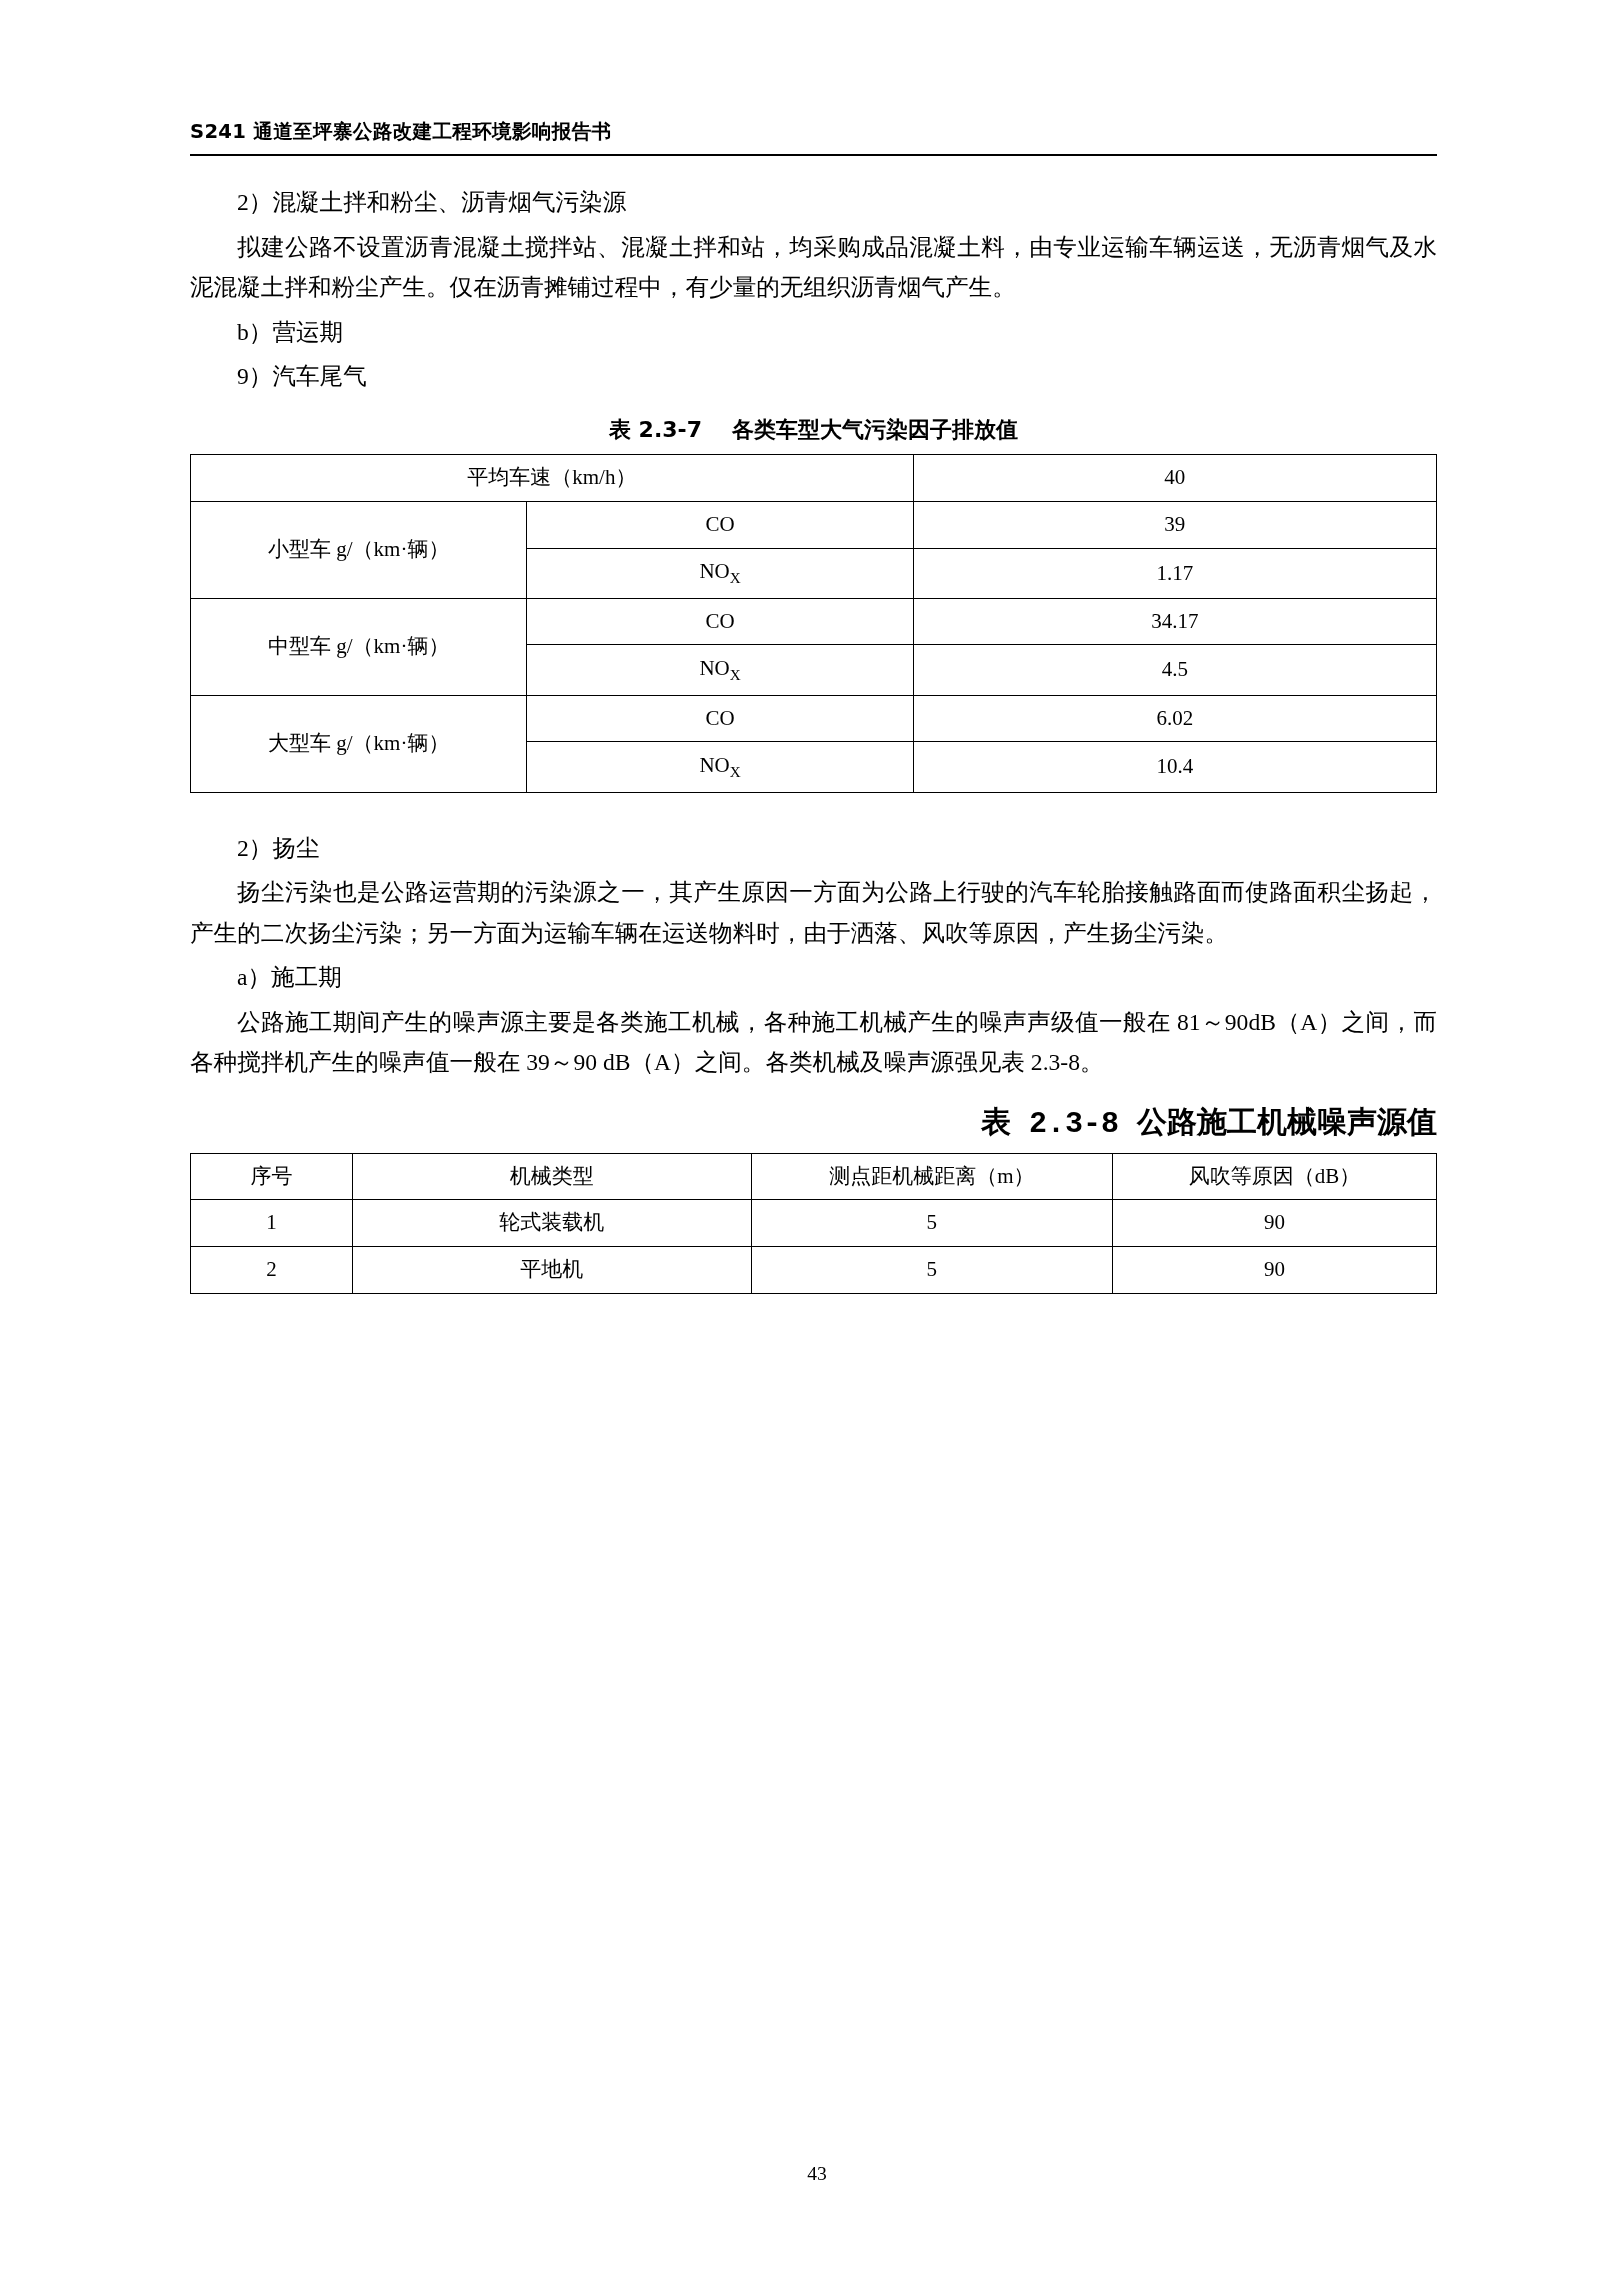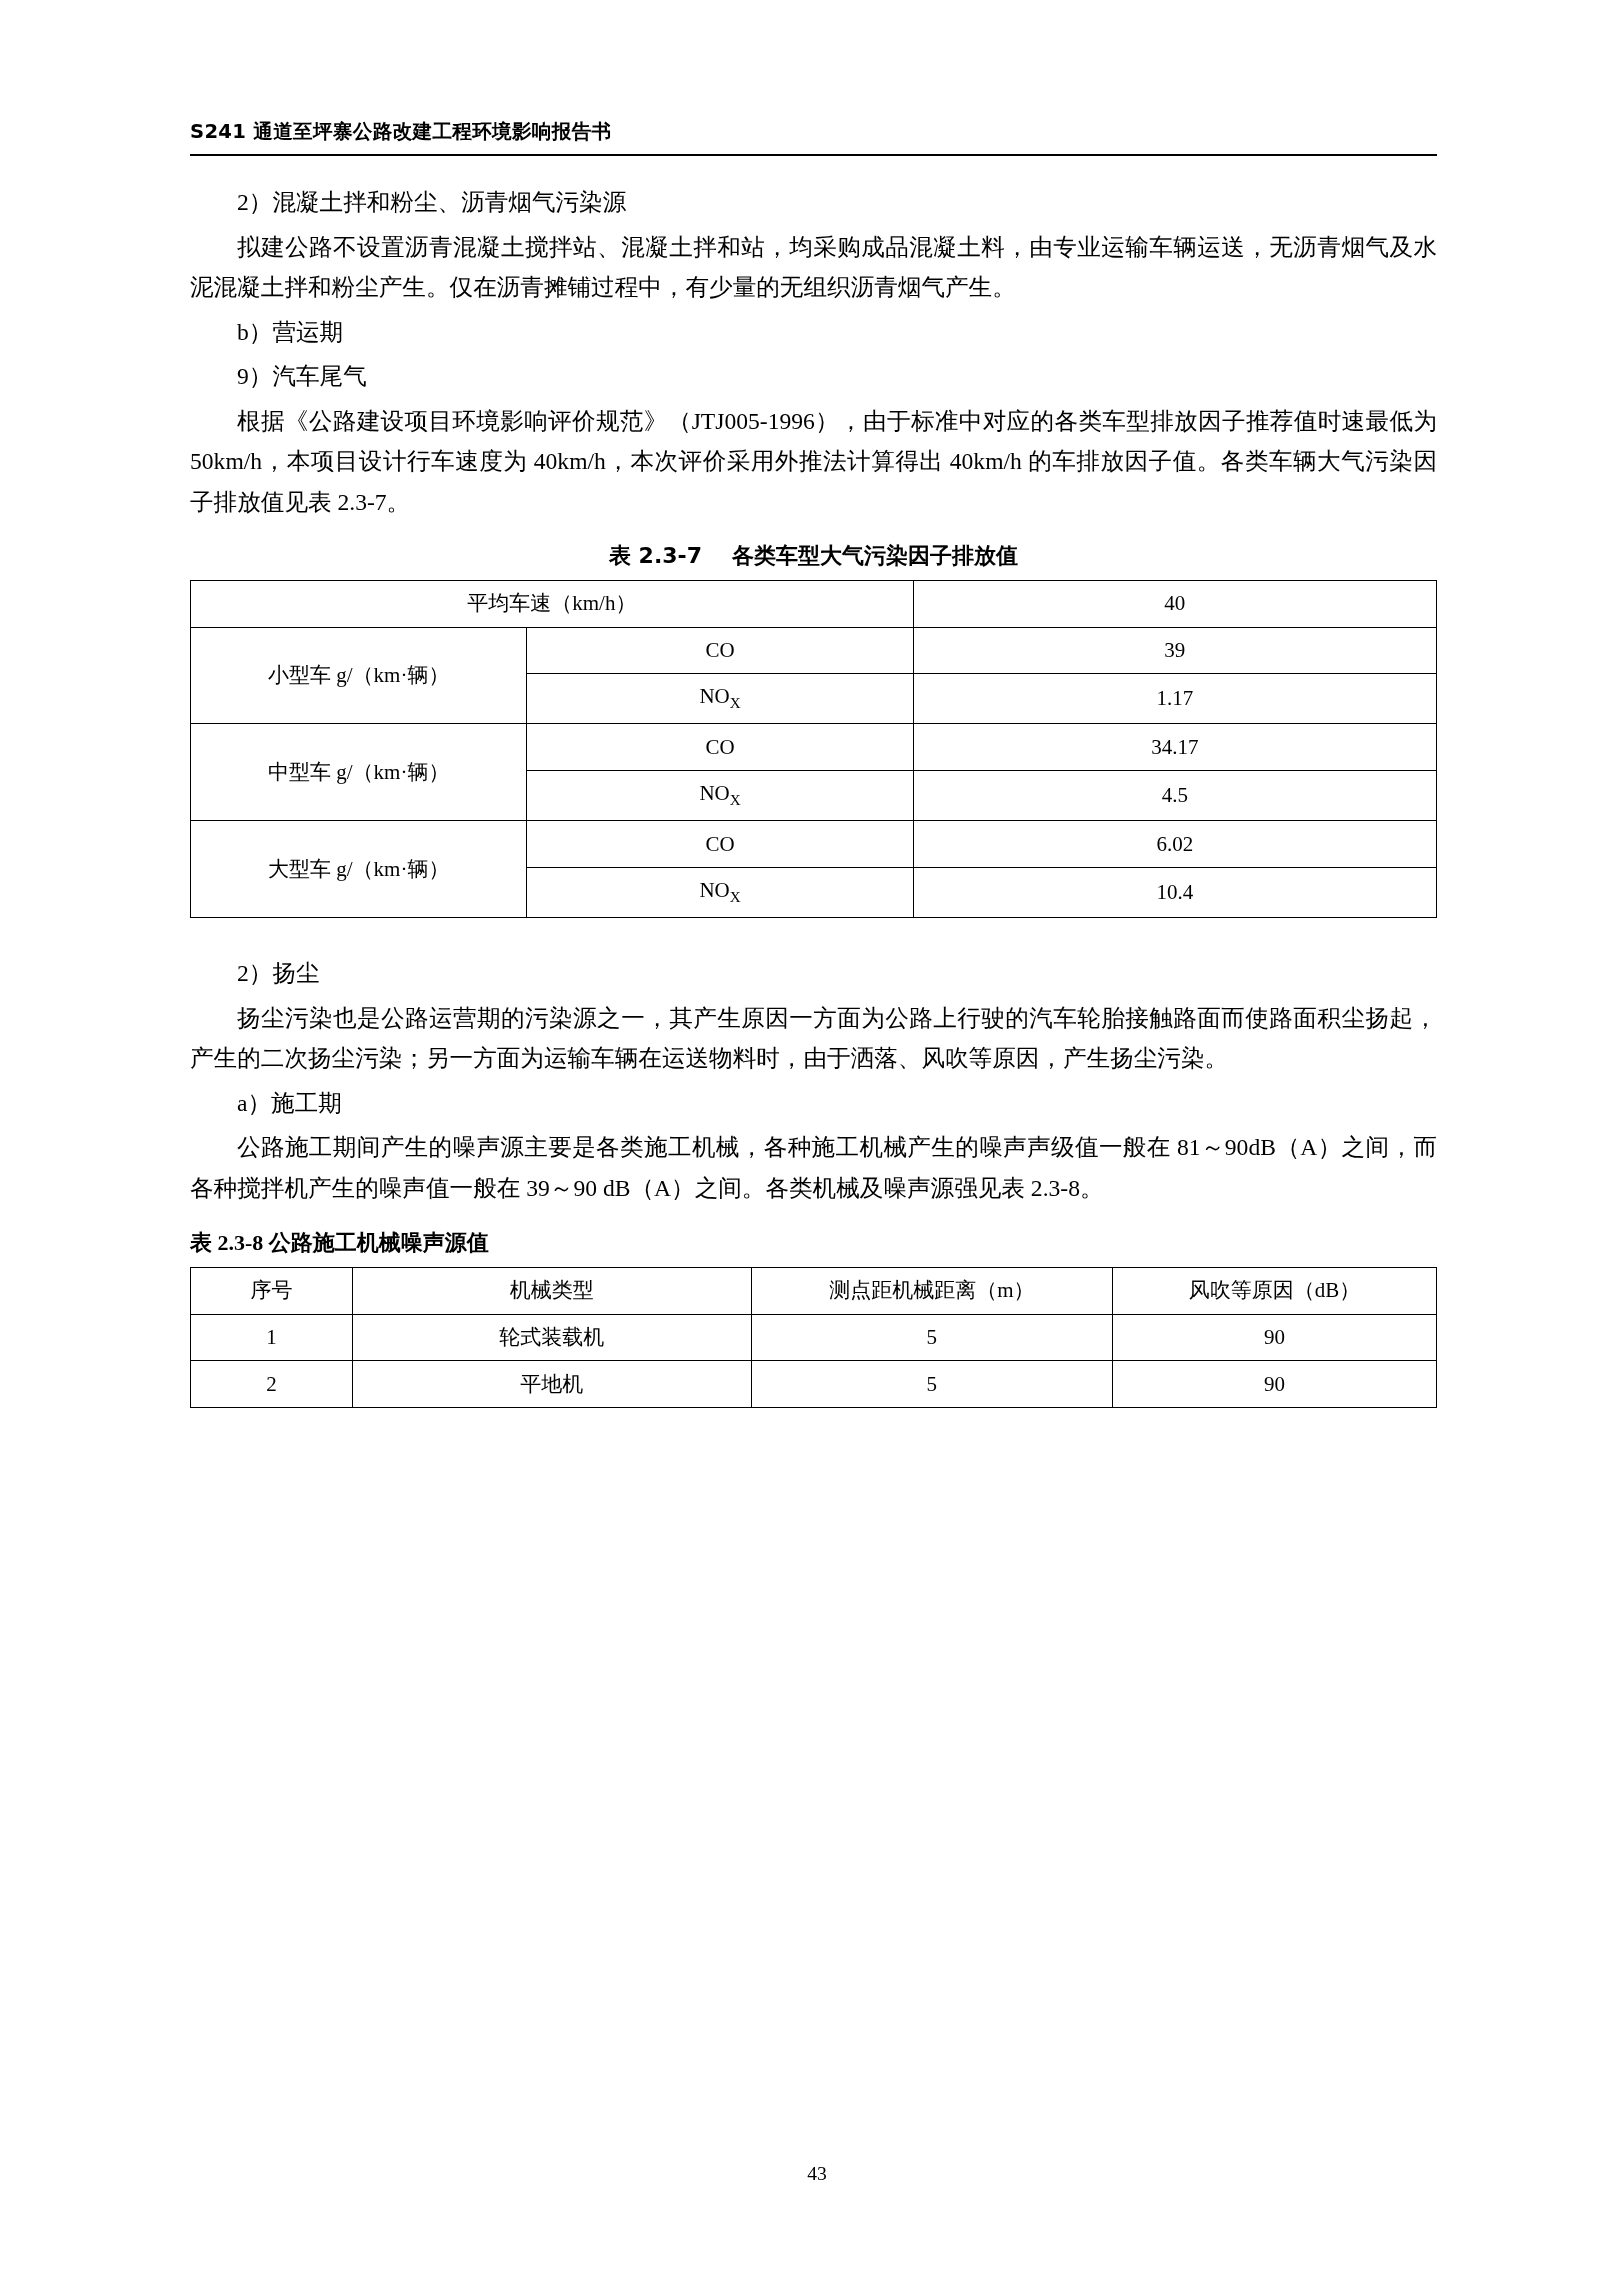--- a/index.html
+++ b/index.html
@@ -80,24 +80,24 @@
   .sec-head {
     font-size: 23.6px;
     line-height: 1.72;
     margin: 6.5px 0 3.9px 0;
     text-indent: 0;
   }
   .sec-head .num {
     margin-right: 11.8px;
   }
   .tbl2-caption {
-    font-family: Liberation Serif, serif;
+    font-family: Liberation Mono, monospace;
     font-weight: bold;
-    font-size: 22px;
-    text-align: left;
+    font-size: 30px;
+    text-align: right;
     margin: 19.6px 0 9.2px 0;
   }
   .spacer-lg { height: 35px; }
   .page-number {
     position: absolute;
     left: 12px;
     right: 0;
     top: 2163px;
     text-align: center;
     font-size: 19.6px;
@@ -117,21 +117,20 @@
     <div class="header-rule"></div>
 
     <p class="para indent2">2）混凝土拌和粉尘、沥青烟气污染源</p>
 
     <p class="para indent2">拟建公路不设置沥青混凝土搅拌站、混凝土拌和站，均采购成品混凝土料，由专业运输车辆运送，无沥青烟气及水泥混凝土拌和粉尘产生。仅在沥青摊铺过程中，有少量的无组织沥青烟气产生。</p>
 
     <p class="para indent2">b）营运期</p>
 
     <p class="para indent2">9）汽车尾气</p>
 
-    <p class="para indent2">根据《公路建设项目环境影响评价规范》（JTJ005-1996），由于标准中对应的各类车型排放因子推荐值时速最低为 50km/h，本项目设计行车速度为 40km/h，本次评价采用外推法计算得出 40km/h 的车排放因子值。各类车辆大气污染因子排放值见表 2.3-7。</p>
 
     <div class="tbl-caption">
       <span>表 2.3-7</span><span class="gap"></span><span>各类车型大气污染因子排放值</span>
     </div>
 
     <table class="doc">
       <colgroup>
         <col style="width:27%">
         <col style="width:31%">
         <col style="width:42%">

